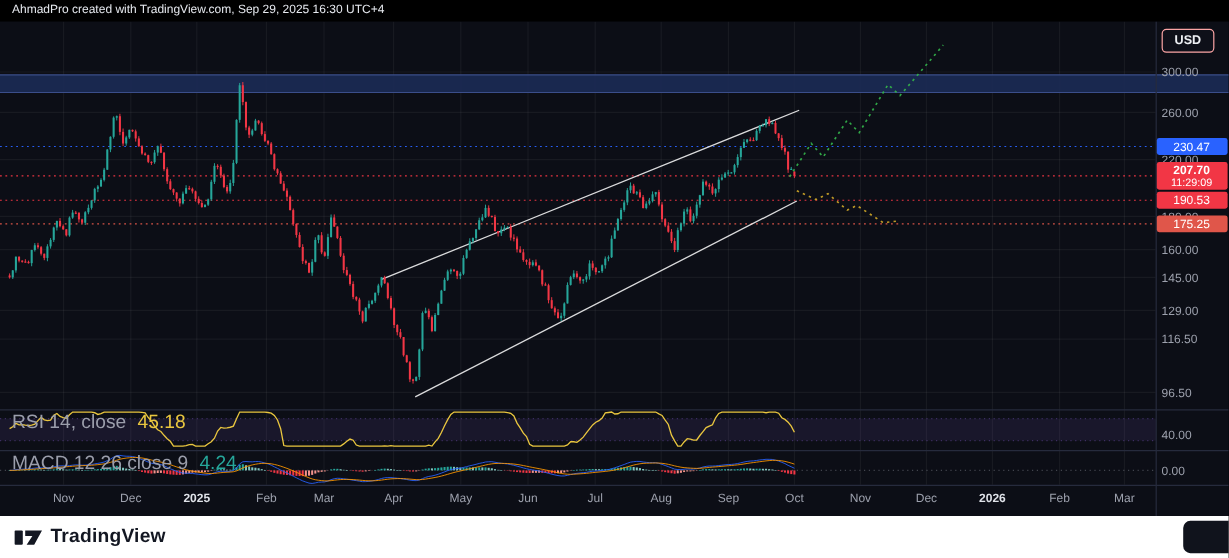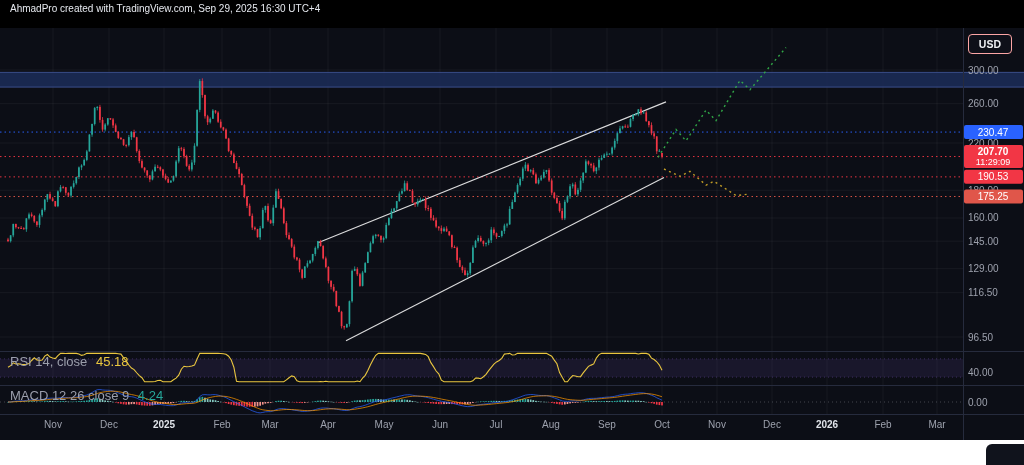--- a/index.html
+++ b/index.html
@@ -1,28 +1,28 @@
 <!DOCTYPE html>
 <html><head>
 <meta charset="utf-8">
 <style>
   *{margin:0;padding:0;box-sizing:border-box}
   html,body{width:1024px;height:465px;background:#000;font-family:"Liberation Sans",sans-serif;overflow:hidden}
   .frame{position:relative;width:1024px;height:465px}
-  .topbar{height:28px;background:#000;color:#e6e9ef;font-size:10px;line-height:18px;padding-left:10px;white-space:nowrap}
+  .topbar{height:18px;background:#000;color:#e6e9ef;font-size:10px;line-height:18px;padding-left:10px;white-space:nowrap}
   .chart-wrap{position:relative;width:1024px;height:412px;background:#0c0e16}
   #chart-svg{display:block}
   #chart-svg text{font-family:"Liberation Sans",sans-serif}
   .symbol-row{position:absolute;top:7px;left:10px;font-size:11px;color:#dde1e8;display:flex;align-items:center;white-space:nowrap}
   .symbol-row .sym-title{margin-right:6px}
   .ohlc span.l{color:#8a8e9b;margin-left:7px}
   .ohlc span.v{color:#f23645;margin-left:2px}
   .ohlc span.chg{color:#f23645;margin-left:8px}
   .usd-btn{position:absolute;top:6px;right:12px;padding:3px 10px;border:1px solid #fca5a5;border-radius:4px;color:#eef0f4;font-size:10.5px;font-weight:bold;background:rgba(14,17,26,.9)}
-  .ind-label{position:absolute;left:10px;font-size:13px;color:#9b9eab;white-space:nowrap}
+  .ind-label{position:absolute;left:10px;font-size:16px;color:#9b9eab;white-space:nowrap}
   .ind-label .val{margin-left:5px}
   .ind-label.rsi{top:326px}
   .ind-label.macd{top:360px}
   .ind-label.rsi .val{color:#e9c63f}
   .ind-label.macd .val{color:#26a69a}
   .footer{position:relative;height:35px;background:#ffffff;display:flex;align-items:center;padding-left:12px}
   .logo{display:flex;align-items:center}
   .brand{font-size:16px;font-weight:bold;color:#131722;margin-left:6px;letter-spacing:.2px}
   .footer-corner{position:absolute;right:0;top:4px;width:38px;height:27px;background:#10131c;border-radius:6px 0 0 6px}
 </style>
@@ -912,16 +912,23 @@
       <span class="val">45.18</span>
     </div>
 
     <div class="ind-label macd">
       <span class="lbl">MACD 12 26 close 9</span>
       <span class="val">4.24</span>
     </div>
   </div>
 
   <div class="footer">
+    <div class="logo">
+      <svg width="24" height="20" viewBox="0 0 24 20">
+        <rect x="0" y="4" width="7" height="12" rx="1" fill="#131722"></rect>
+        <path d="M9 4 H23 L16.5 16 H10.2 L15 8.6 H9 Z" fill="#131722"></path>
+      </svg>
+      <span class="brand">TradingView</span>
+    </div>
     <div class="footer-corner"></div>
   </div>
 
 </div>
 
 </body></html>

